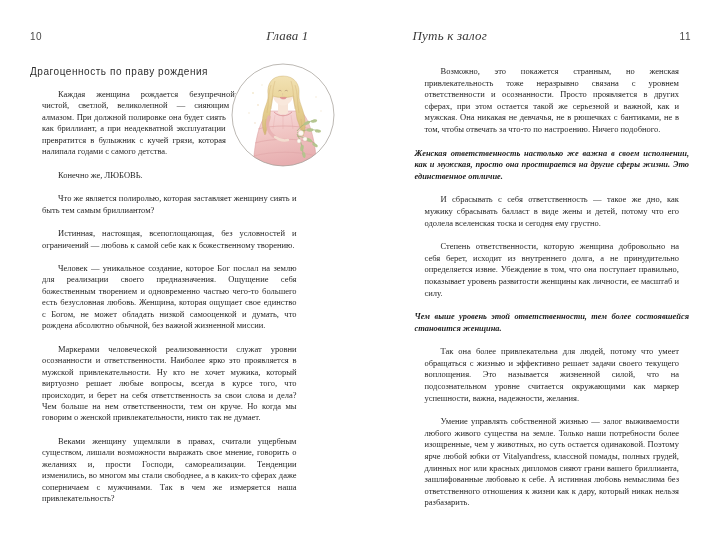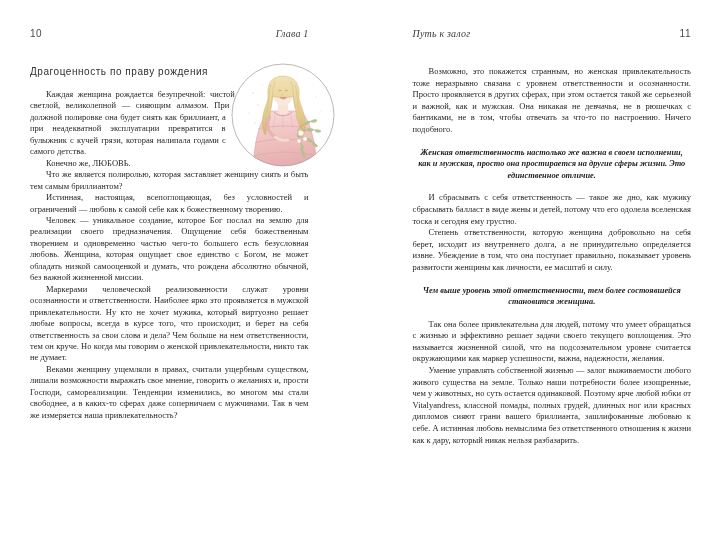--- a/index.html
+++ b/index.html
@@ -43,21 +43,21 @@
     letter-spacing: 0.2px;
   }
   .running-head .folio {
     font-family: "Liberation Sans", sans-serif;
     font-size: 10px;
     color: #4a4a4a;
     letter-spacing: 0.5px;
   }
   .running-head .title-run {
     font-style: italic;
-    font-size: 10px;
+    font-size: 13px;
     color: #3a3a3a;
   }
   .rh-left  { justify-content: space-between; }
   .rh-right { justify-content: space-between; }
 
   .chapter-heading {
     margin: 22px 0 12px 0;
     font-family: "Liberation Sans", sans-serif;
     font-weight: 300;
     font-size: 10px;
@@ -69,21 +69,21 @@
   .body-col {
     position: relative;
     font-size: 8.5px;
     line-height: 11.45px;
     text-align: justify;
     text-justify: inter-word;
     hyphens: manual;
     color: #262626;
   }
   .body-col p {
-    margin: 0;
+    margin: 12px;
     text-indent: 16px;
   }
 
   .illus {
     float: right;
     shape-outside: circle(50%);
     width: 104px;
     height: 104px;
     margin: -26px -26px 2px 6px;
     border-radius: 50%;
@@ -93,21 +93,20 @@
   }
   .illus svg { display: block; width: 104px; height: 104px; }
 
   .pull-quote {
     margin: 11px 2px 11px 2px;
     font-family: "Liberation Serif", serif;
     font-style: italic;
     font-weight: bold;
     font-size: 8.4px;
     line-height: 11.6px;
-    text-align: center;
     color: #1f1f1f;
   }
 
   .rp-body { font-size: 8.5px; line-height: 11.6px; }
 </style>
 </head>
 <body>
 
 <div class="spread">
 

